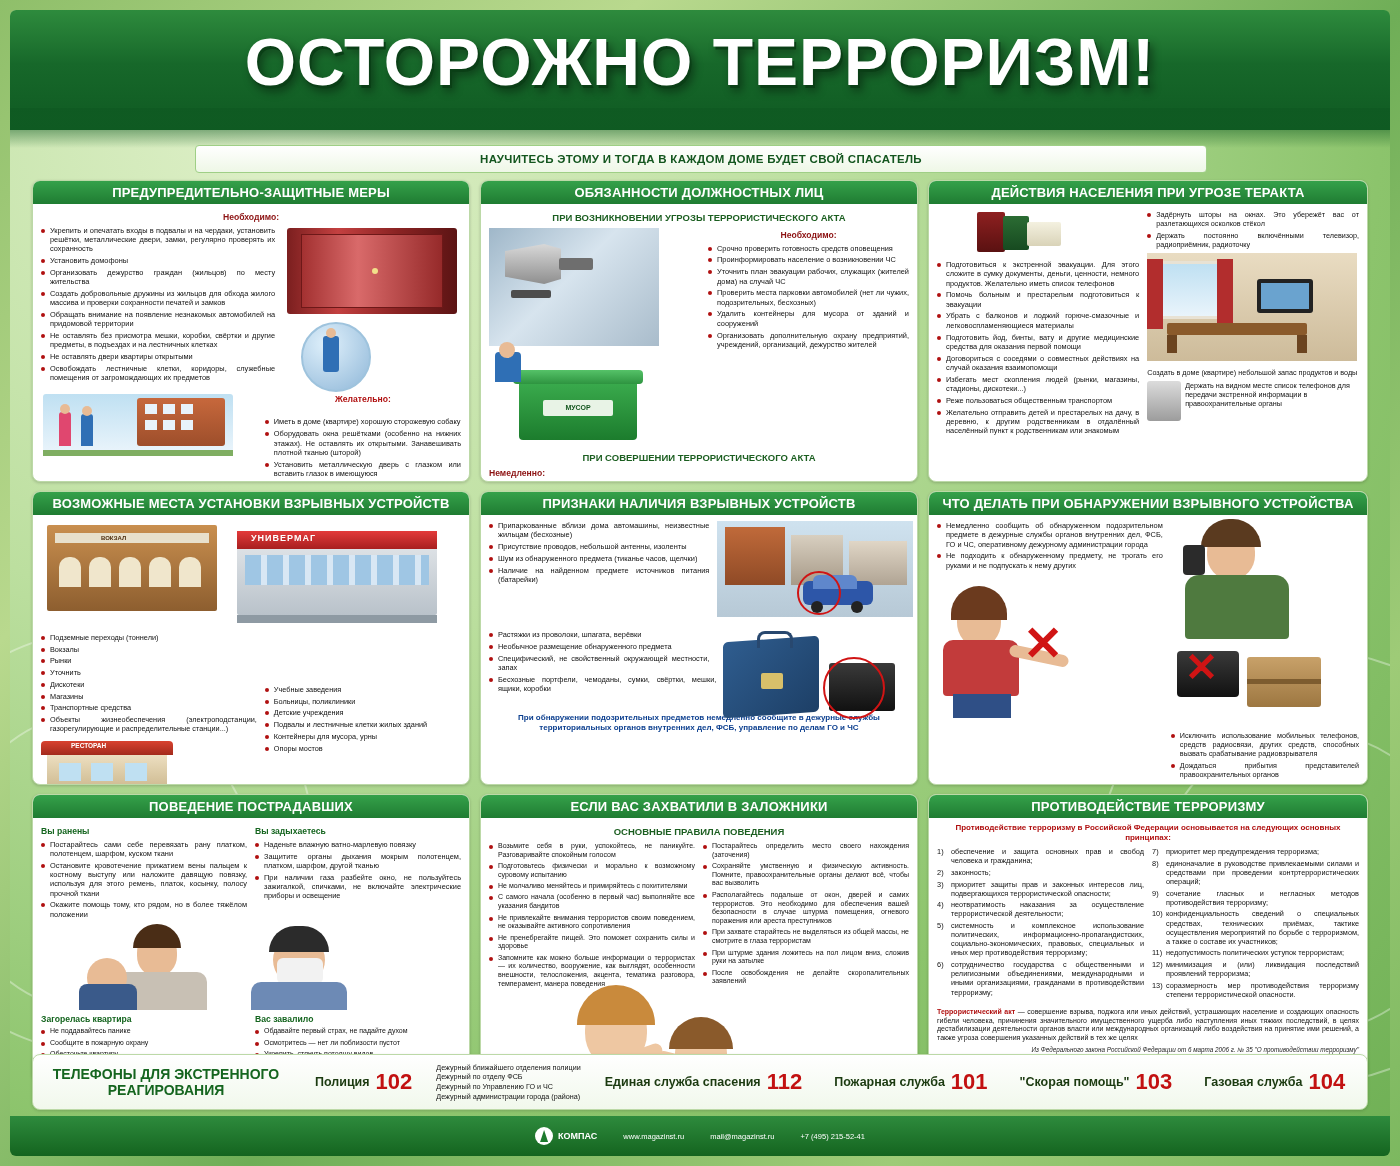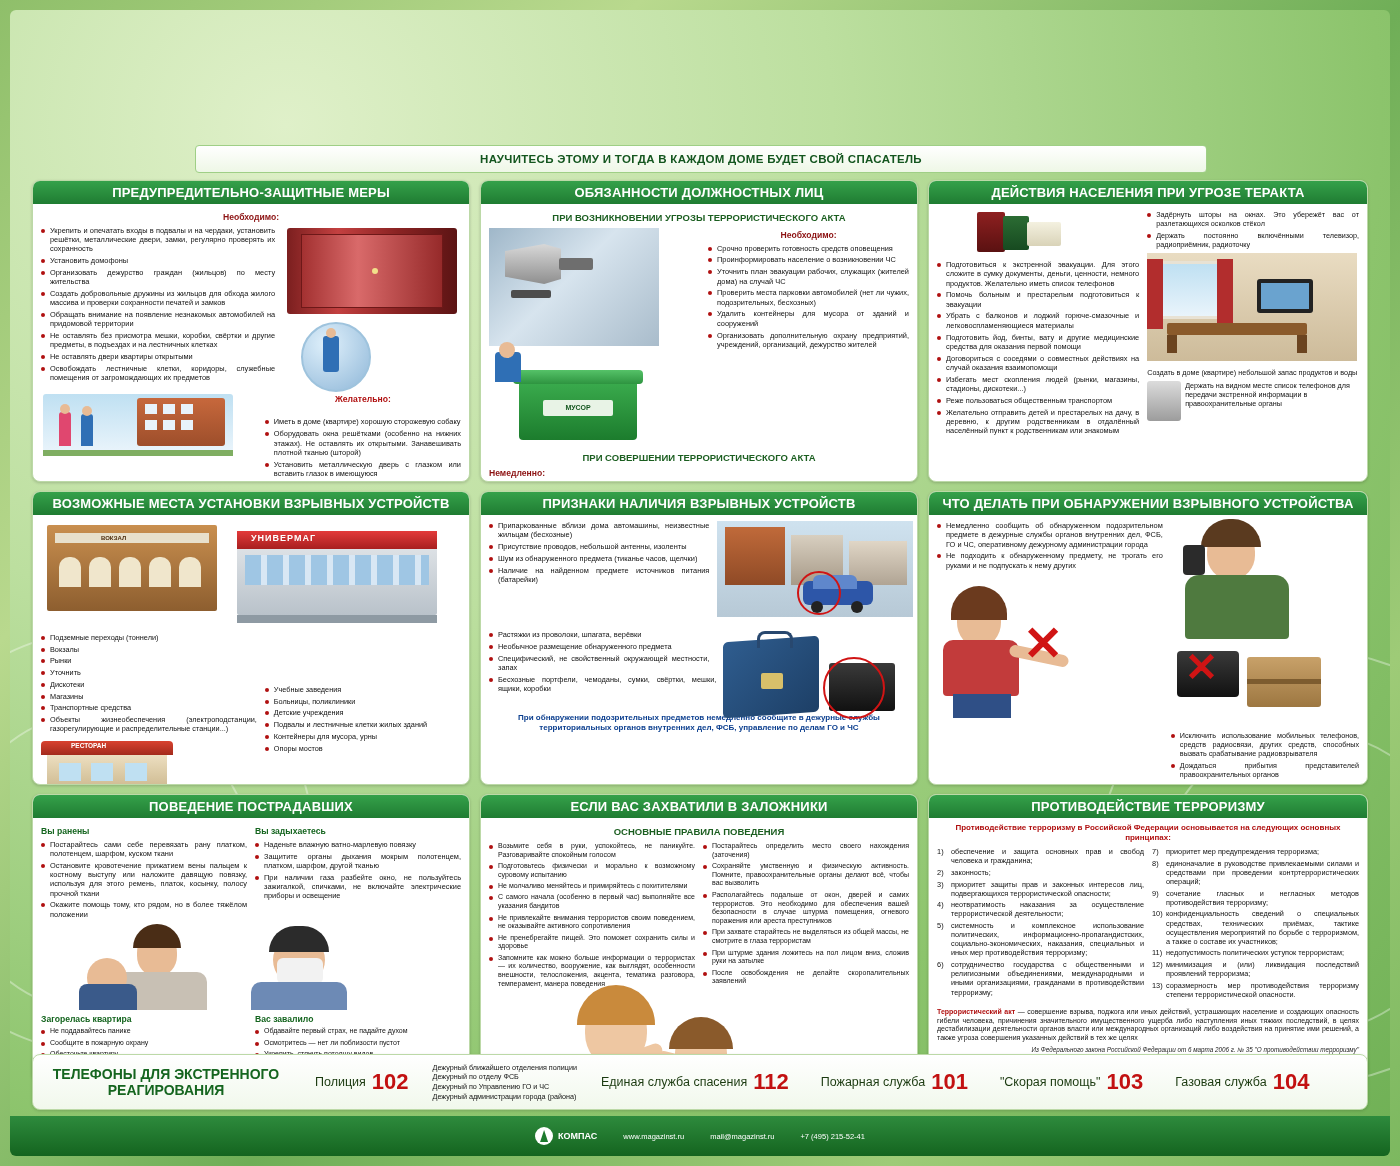--- a/index.html
+++ b/index.html
@@ -70,21 +70,21 @@
     position:absolute;left:22px;right:22px;bottom:46px;height:54px;
     background:linear-gradient(180deg,#ffffff,#f1f8ec);
     border:1px solid #bcd9a7;border-radius:8px;display:flex;align-items:center;
     box-shadow:0 1px 3px rgba(0,0,0,.15);
     gap:16px;
   }
   .footer-label{
     width:250px;text-align:center;font-weight:bold;color:#15651f;font-size:14px;line-height:1.15;padding-left:8px;
   }
   .fitem{display:flex;align-items:center;gap:6px;padding:0 8px;}
-  .fname{font-size:12.5px;font-weight:normal;color:#1b3a10;}
+  .fname{font-size:12.5px;font-weight:bold;color:#1b3a10;}
   .fnum{font-size:22px;font-weight:bold;color:#c21111;}
   .fsmall{font-size:7.2px;color:#111;line-height:1.35;max-width:150px;}
   .bottom-strip{
     position:absolute;left:0;bottom:0;width:100%;height:40px;
     background:linear-gradient(180deg,#2e8b3d 0%,#14641f 100%);
     display:flex;align-items:center;justify-content:center;gap:26px;color:#fff;font-size:7.5px;
   }
   .logo-badge{display:flex;align-items:center;gap:5px;font-size:9px;font-weight:bold;}
   .logo-mark{width:18px;height:18px;border-radius:50%;background:#fff;position:relative;}
   .logo-mark:after{content:"";position:absolute;left:5px;top:3px;width:8px;height:12px;background:#1d7a2e;clip-path:polygon(50% 0,100% 100%,0 100%);}
@@ -104,20 +104,23 @@
 </head>
 <body>
 
 <div class="frame">
 
   <div class="swirl" style="left:-120px;top:620px;width:420px;height:420px;"></div>
   <div class="swirl" style="left:-60px;top:700px;width:300px;height:300px;"></div>
   <div class="swirl" style="right:-140px;top:640px;width:430px;height:430px;"></div>
   <div class="swirl" style="right:-70px;top:720px;width:300px;height:300px;"></div>
 
+  <div class="header">
+    <div class="title">ОСТОРОЖНО ТЕРРОРИЗМ!</div>
+  </div>
 
   <div class="subtitle-bar">
     <span>НАУЧИТЕСЬ ЭТОМУ И ТОГДА В КАЖДОМ ДОМЕ БУДЕТ СВОЙ СПАСАТЕЛЬ</span>
   </div>
 
   <div class="grid">
 
     <div class="row">
 
       <div class="panel" style="width:438px;height:300px;">
@@ -514,21 +517,21 @@
         <div class="panel-head">ПРОТИВОДЕЙСТВИЕ ТЕРРОРИЗМУ</div>
         <div class="panel-body" style="padding-top:5px;">
           <div style="color:#b01010;font-weight:bold;font-size:8px;text-align:center;margin-bottom:4px;">Противодействие терроризму в Российской Федерации основывается на следующих основных принципах:</div>
           <div class="cols">
             <div class="col">
               <ul class="numlist" style="font-size:7.3px;">
                 <li>обеспечение и защита основных прав и свобод человека и гражданина;</li>
                 <li>законность;</li>
                 <li>приоритет защиты прав и законных интересов лиц, подвергающихся террористической опасности;</li>
                 <li>неотвратимость наказания за осуществление террористической деятельности;</li>
-                <li>системность и комплексное использование политических, информационно-пропагандистских, социально-экономических, наказания, специальных и иных мер противодействия терроризму;</li>
+                <li>системность и комплексное использование политических, информационно-пропагандистских, социально-экономических, правовых, специальных и иных мер противодействия терроризму;</li>
                 <li>сотрудничество государства с общественными и религиозными объединениями, международными и иными организациями, гражданами в противодействии терроризму;</li>
               </ul>
             </div>
             <div class="col">
               <ul class="numlist" style="font-size:7.3px;counter-reset:n 6;">
                 <li>приоритет мер предупреждения терроризма;</li>
                 <li>единоначалие в руководстве привлекаемыми силами и средствами при проведении контртеррористических операций;</li>
                 <li>сочетание гласных и негласных методов противодействия терроризму;</li>
                 <li>конфиденциальность сведений о специальных средствах, технических приёмах, тактике осуществления мероприятий по борьбе с терроризмом, а также о составе их участников;</li>
                 <li>недопустимость политических уступок террористам;</li>

